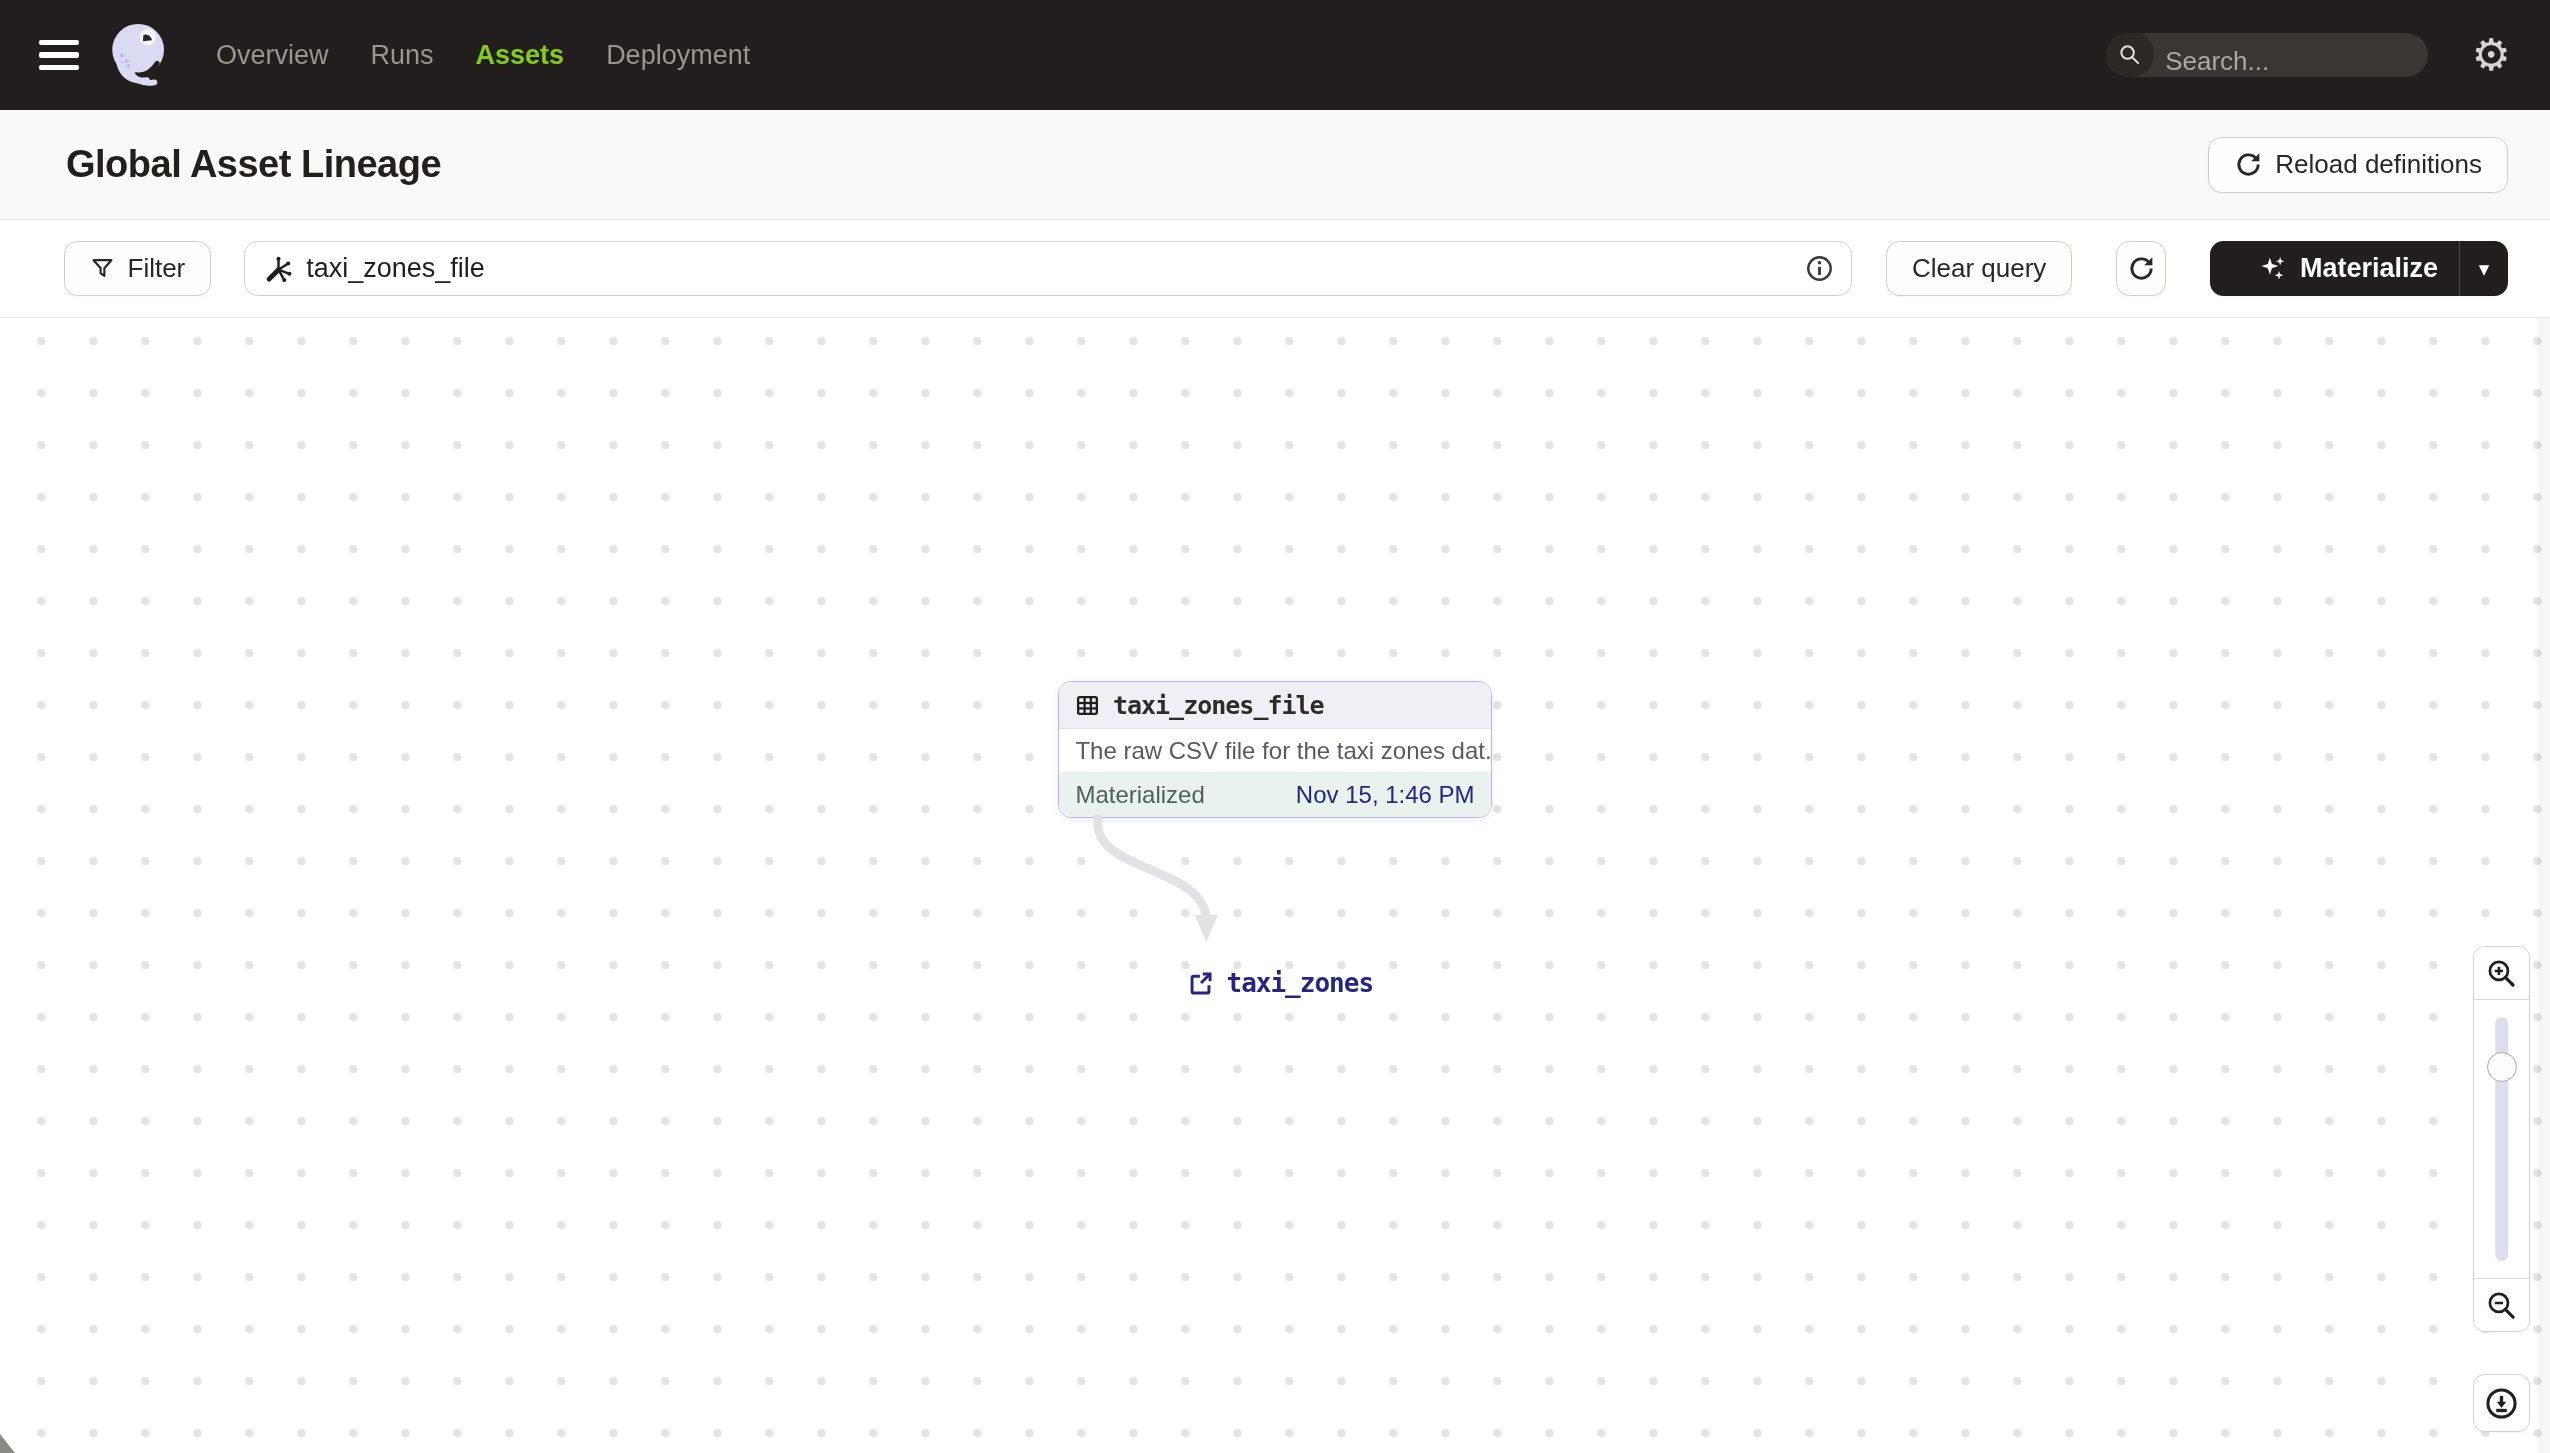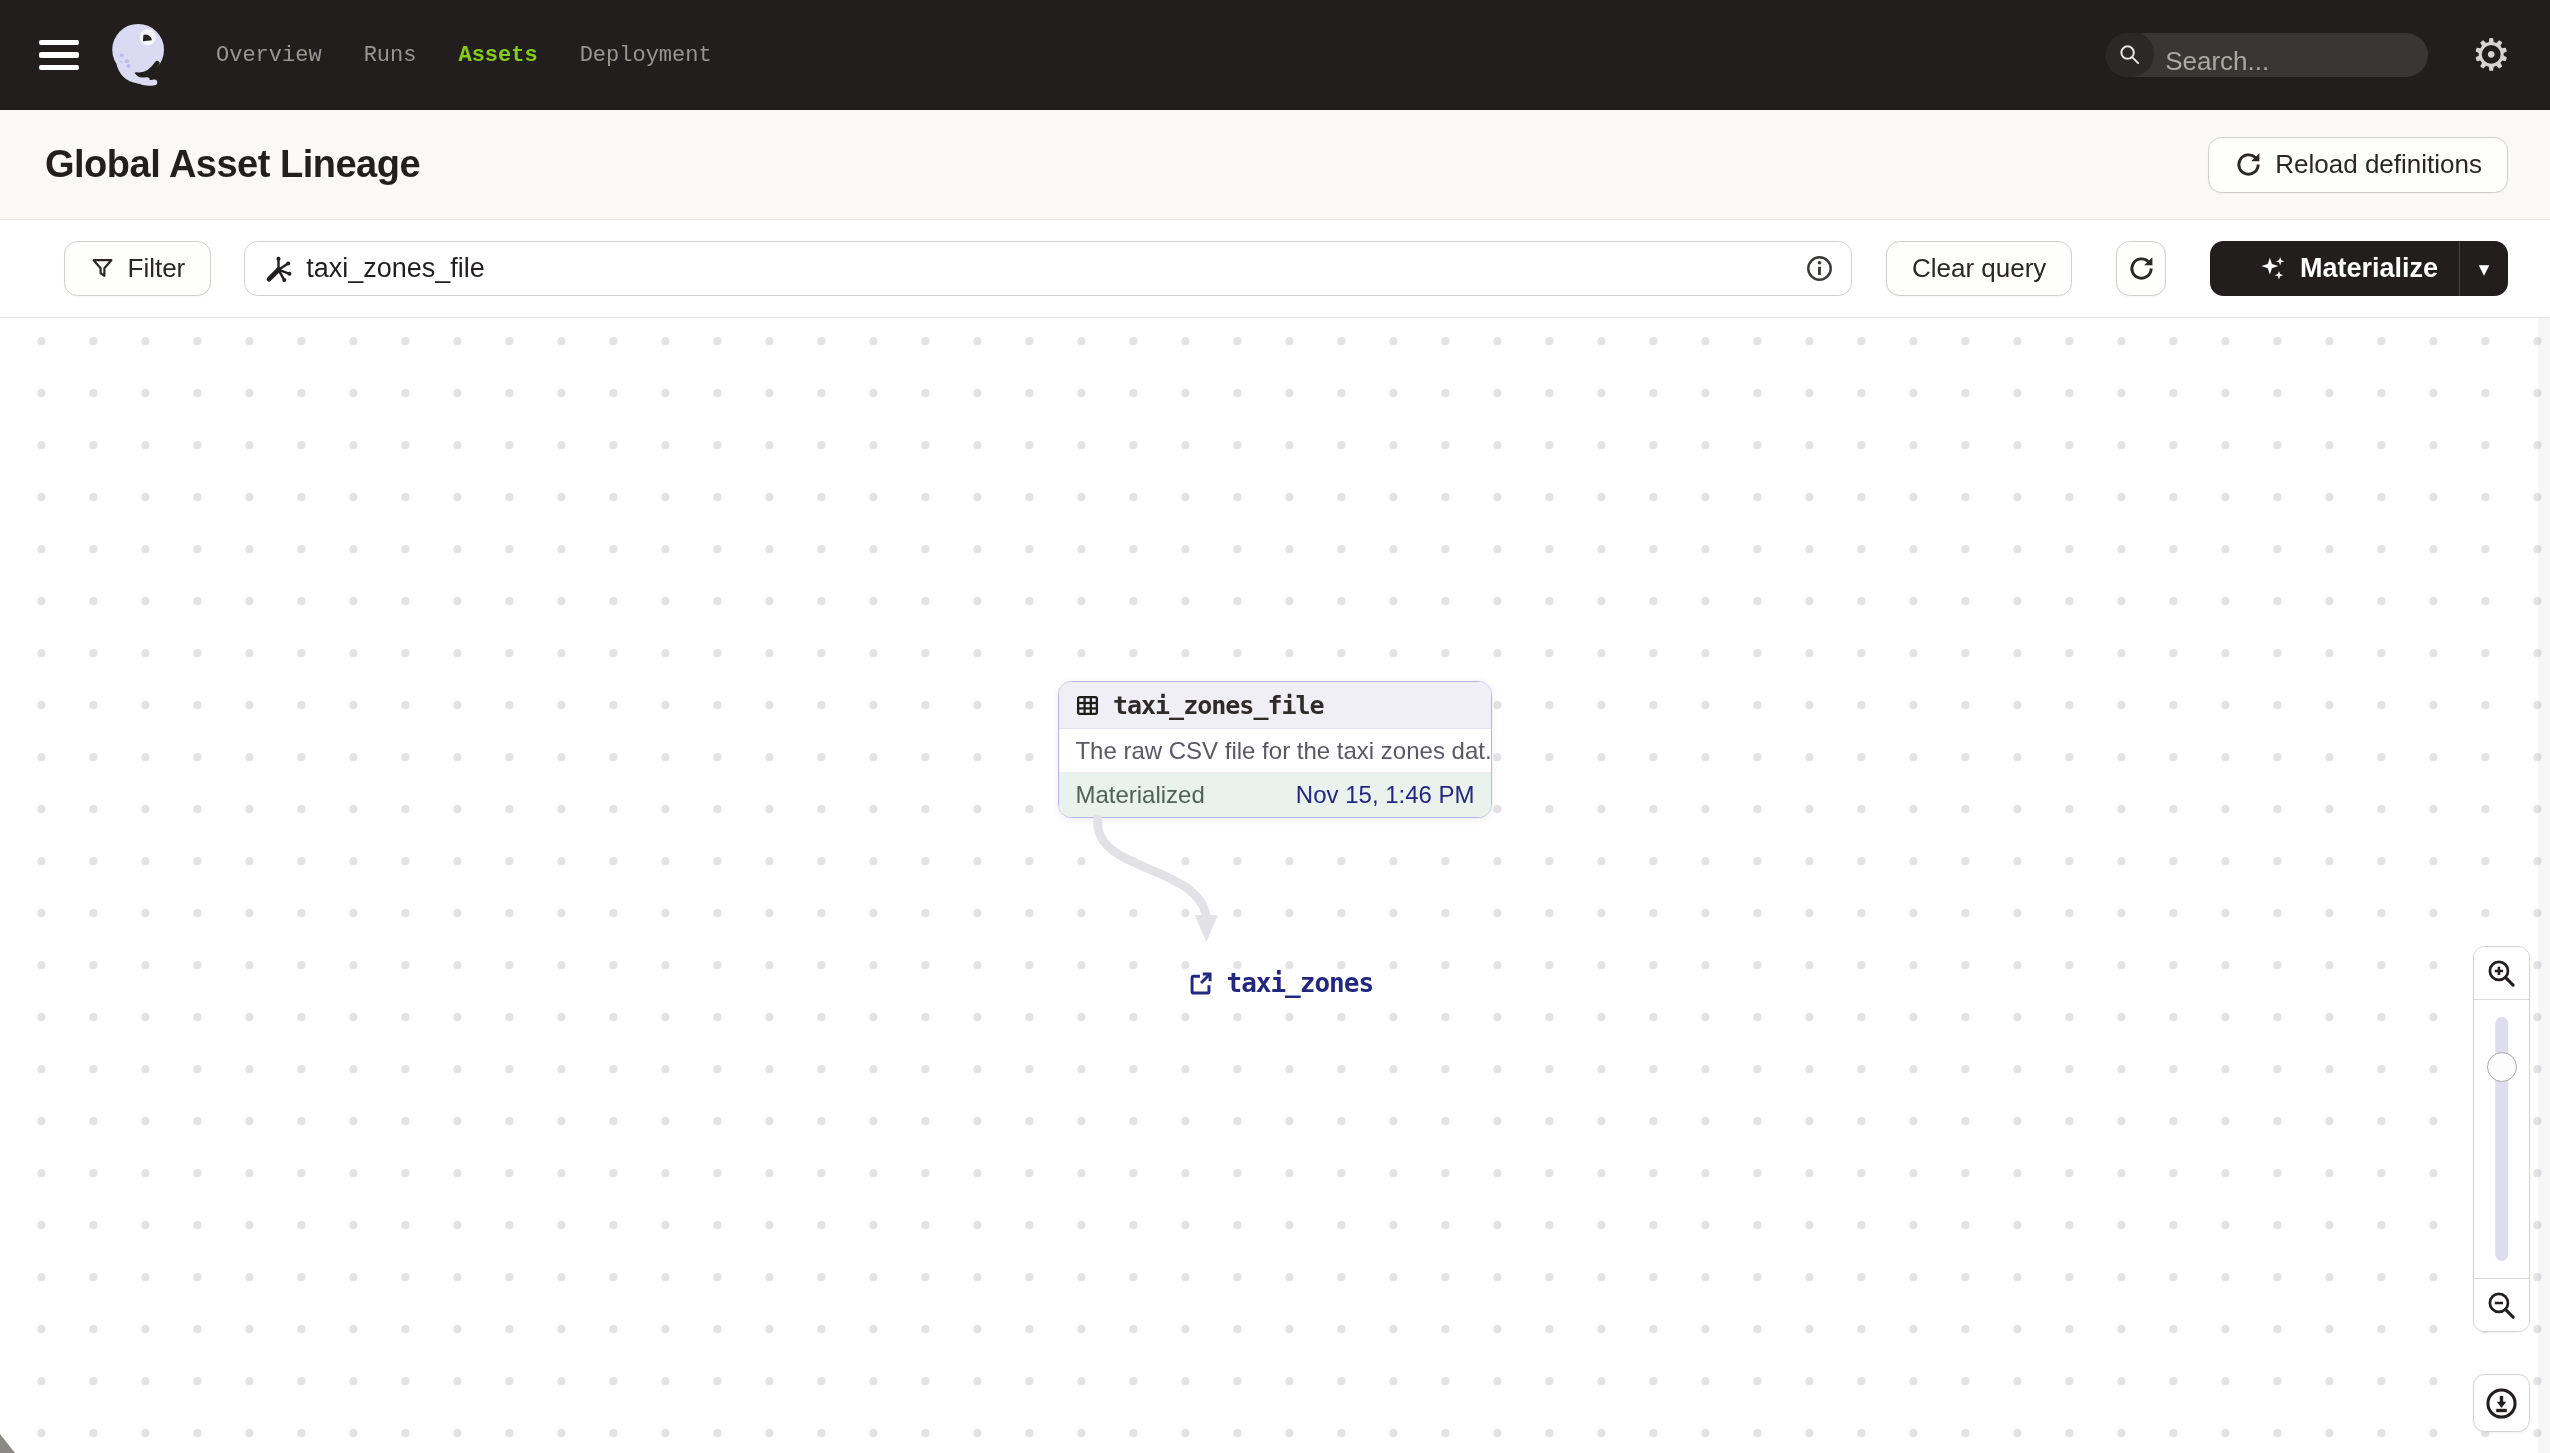--- a/index.html
+++ b/index.html
@@ -6,32 +6,32 @@
   html,body { width:2550px; height:1453px; }
   body { font-family:"Liberation Sans", sans-serif; background:#fff; overflow:hidden; }
   #app { position:relative; width:2550px; height:1453px; background:#fff; }
 
   
   #topnav { height:110px; background:#211E1D; display:flex; align-items:center; padding:0 39px; }
   .hamburger { width:40px; height:31px; display:flex; flex-direction:column; justify-content:space-between; cursor:pointer; margin-right:29px; }
   .hamburger span { display:block; height:5.8px; background:#FFFFFF; border-radius:1.9px; }
   .logo { width:66px; height:69px; margin-right:42px; }
   .navlinks { display:flex; align-items:center; gap:42px; }
-  .navlink { font-size:22px; color:#99958F; cursor:pointer;font-family:Liberation Mono, monospace; }
+  .navlink { font-size:27px; color:#99958F; cursor:pointer; }
   .navlink.active { color:#84cc16; font-weight:700; }
   .spacer { flex:1; }
   .search { width:322px; height:44px; background:#3A3633; border-radius:24px; display:flex; align-items:flex-end; overflow:hidden; }
   .search-circle { width:48px; height:46px; background:#2B2826; border-radius:24px; display:flex; align-items:center; justify-content:center; color:#E8E5E2; flex:0 0 auto; }
   .search input { flex:1; background:transparent; border:none; outline:none; color:#EAE7E4; font-size:26px; padding:0 11.6px; font-family:"Liberation Sans",sans-serif; }
   .search input::placeholder { color:#ACA8A4; }
   .gear { margin-left:44px; font-size:44px; color:#D6D3D0; line-height:1; cursor:pointer; }
 
   
   #pageheader { height:110px; background:#FAF9F7; border-bottom:1px solid #E8E6E3; display:flex; align-items:center; padding:0 42px 0 45px; }
-  #pageheader h1 { font-size:38px; font-weight:700; color:#231F1D; letter-spacing:-0.5px; }
+  #pageheader h1 { font-size:38px; font-weight:700; color:#231F1D; letter-spacing:-0.5px;margin-left:21px; }
   .btn { display:flex; align-items:center; gap:12.5px; background:#FEFEFD; border:1px solid #D0CECB; border-radius:13.5px; height:56px; padding:0 25px; font-size:26px; color:#2A2724; cursor:pointer; box-shadow:0 1px 1.9px rgba(0,0,0,0.04); }
 
   
   #toolbar { height:98px; background:#FFFFFF; border-bottom:1px solid #E8E6E3; display:flex; align-items:center; padding:0 42px 0 64px; gap:16px; }
   #toolbar .btn { height:55px; }
   .query-box { flex:1; height:55px; margin-left:16.4px; border:1px solid #D2D0CD; border-radius:13.5px; background:#fff; display:flex; align-items:center; padding:0 17.3px 0 19px; gap:13.5px; }
   .query-box input { flex:1; border:none; outline:none; font-size:27px; color:#211F1E; font-family:"Liberation Sans",sans-serif; background:transparent; }
   .icon24 { width:25px; height:25px; flex:0 0 auto; }
   .icon28 { width:29px; height:29px; flex:0 0 auto; }
   .clear-btn { margin-left:18px; }

